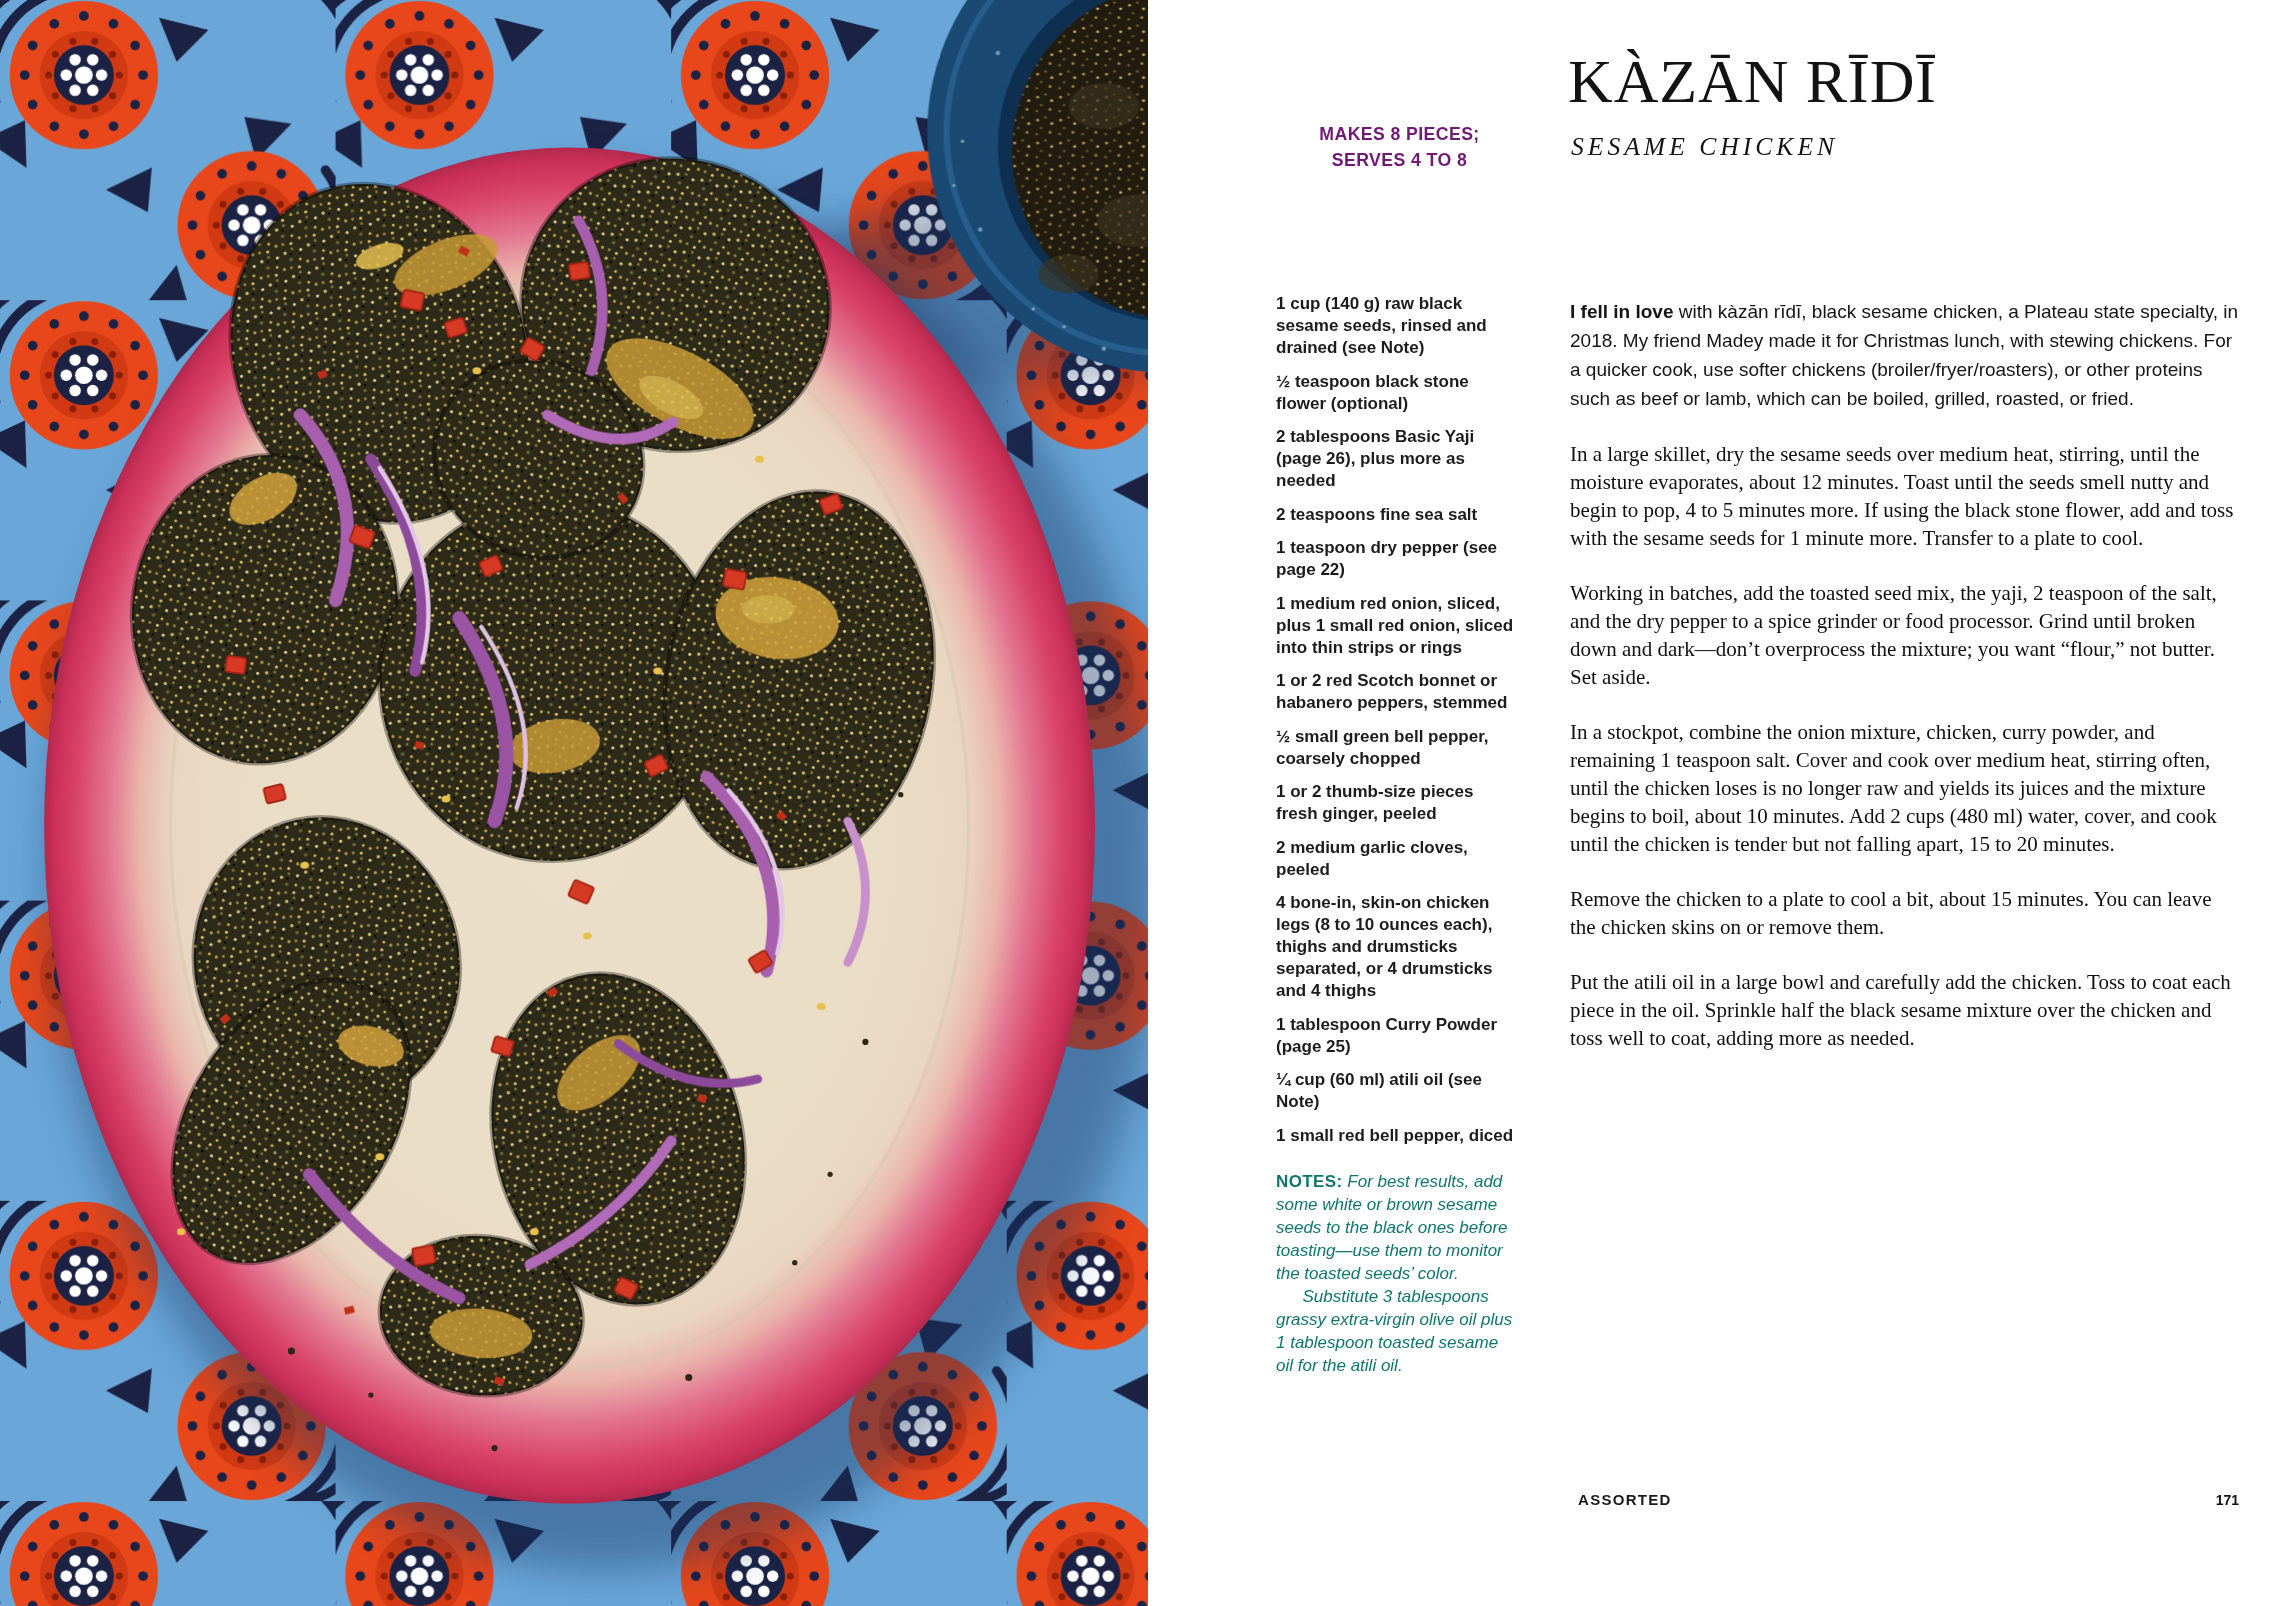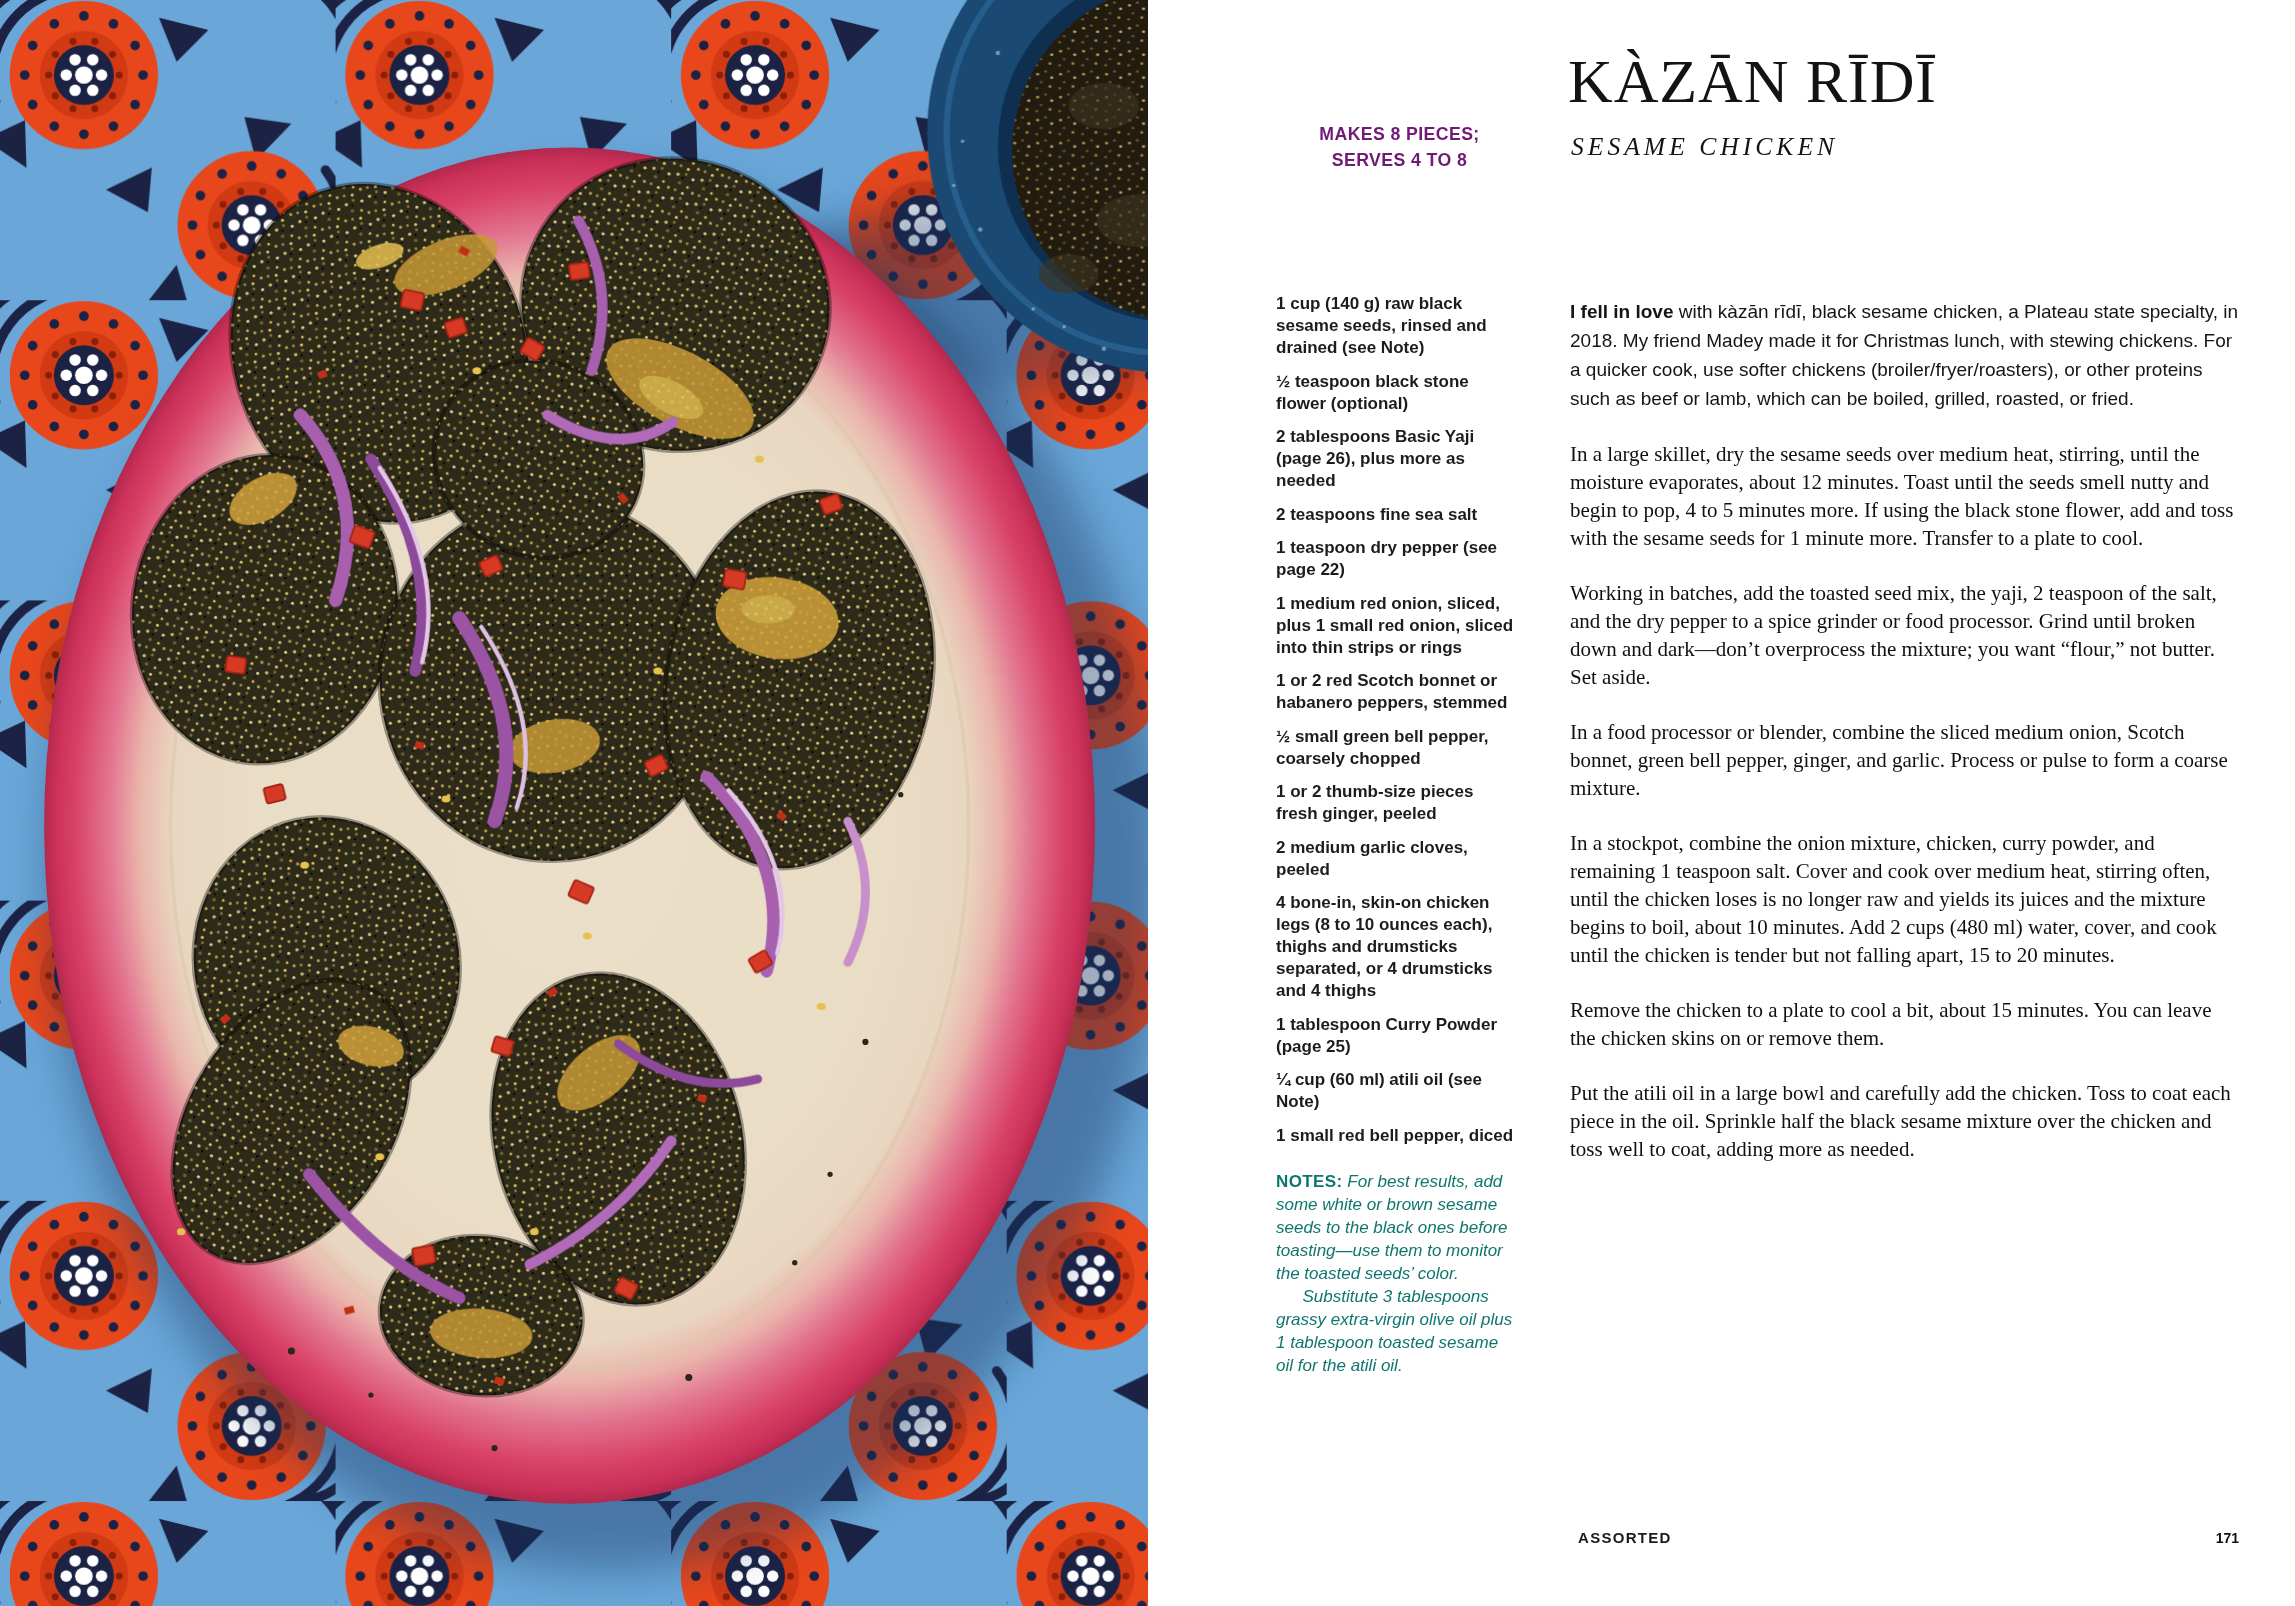--- a/index.html
+++ b/index.html
@@ -28,21 +28,21 @@
   .notes p{font-weight:normal;font-style:italic;font-size:17px;line-height:23px;color:#0f766e;margin:0;}
   .notes p.ind{text-indent:26.5px;}
   .notes strong{font-style:normal;font-weight:bold;letter-spacing:0.4px;}
 
   .bodycol{position:absolute;left:422px;top:297px;width:669px;}
   .intro{font-size:19px;line-height:29px;color:#151515;margin:0 0 26.5px 0;}
   .intro strong{font-weight:bold;}
   .steps p{font-family:"Liberation Serif",serif;font-size:21px;line-height:28px;color:#101010;margin:0 0 27px 0;}
   .steps p:last-child{margin-bottom:0;}
 
-  .footer{position:absolute;left:430px;top:1529px;width:661px;display:flex;
+  .footer{position:absolute;left:430px;top:1491px;width:661px;display:flex;
           justify-content:space-between;align-items:baseline;text-align:center;}
   .footer .cat{font-weight:bold;font-size:15px;letter-spacing:1.3px;color:#1a1a1a;}
   .footer .pnum{font-weight:bold;font-size:14px;color:#111;}
 </style>
 </head>
 <body>
 
 <div class="photo">
 <svg viewBox="0 0 1300 1820" preserveAspectRatio="none">
   <defs>
@@ -321,21 +321,20 @@
       <p><strong>NOTES:</strong> <span>For best results, add some white or brown sesame seeds to the black ones before toasting—use them to monitor the toasted seeds’ color.</span></p>
       <p class="ind"><span>Substitute 3 tablespoons grassy extra-virgin olive oil plus 1 tablespoon toasted sesame oil for the atili oil.</span></p>
     </div>
   </div>
 
   <div class="bodycol">
     <p class="intro"><strong>I fell in love</strong><span> with kàzān rīdī, black sesame chicken, a Plateau state specialty, in 2018. My friend Madey made it for Christmas lunch, with stewing chickens. For a quicker cook, use softer chickens (broiler/fryer/roasters), or other proteins such as beef or lamb, which can be boiled, grilled, roasted, or fried.</span></p>
     <div class="steps">
         <p>In a large skillet, dry the sesame seeds over medium heat, stirring, until the moisture evaporates, about 12 minutes. Toast until the seeds smell nutty and begin to pop, 4 to 5 minutes more. If using the black stone flower, add and toss with the sesame seeds for 1 minute more. Transfer to a plate to cool.</p>
         <p>Working in batches, add the toasted seed mix, the yaji, 2 teaspoon of the salt, and the dry pepper to a spice grinder or food processor. Grind until broken down and dark—don’t overprocess the mixture; you want “flour,” not butter. Set aside.</p>
-        <p>In a food processor or blender, combine the sliced medium onion, Scotch bonnet, green bell pepper, ginger, and garlic. Process or pulse to form a coarse mixture.</p>
         <p>In a stockpot, combine the onion mixture, chicken, curry powder, and remaining 1 teaspoon salt. Cover and cook over medium heat, stirring often, until the chicken loses is no longer raw and yields its juices and the mixture begins to boil, about 10 minutes. Add 2 cups (480 ml) water, cover, and cook until the chicken is tender but not falling apart, 15 to 20 minutes.</p>
         <p>Remove the chicken to a plate to cool a bit, about 15 minutes. You can leave the chicken skins on or remove them.</p>
         <p>Put the atili oil in a large bowl and carefully add the chicken. Toss to coat each piece in the oil. Sprinkle half the black sesame mixture over the chicken and toss well to coat, adding more as needed.</p>
       </div>
   </div>
 
   <div class="footer">
     <span class="cat">ASSORTED</span>
     <span class="pnum">171</span>
   </div>

